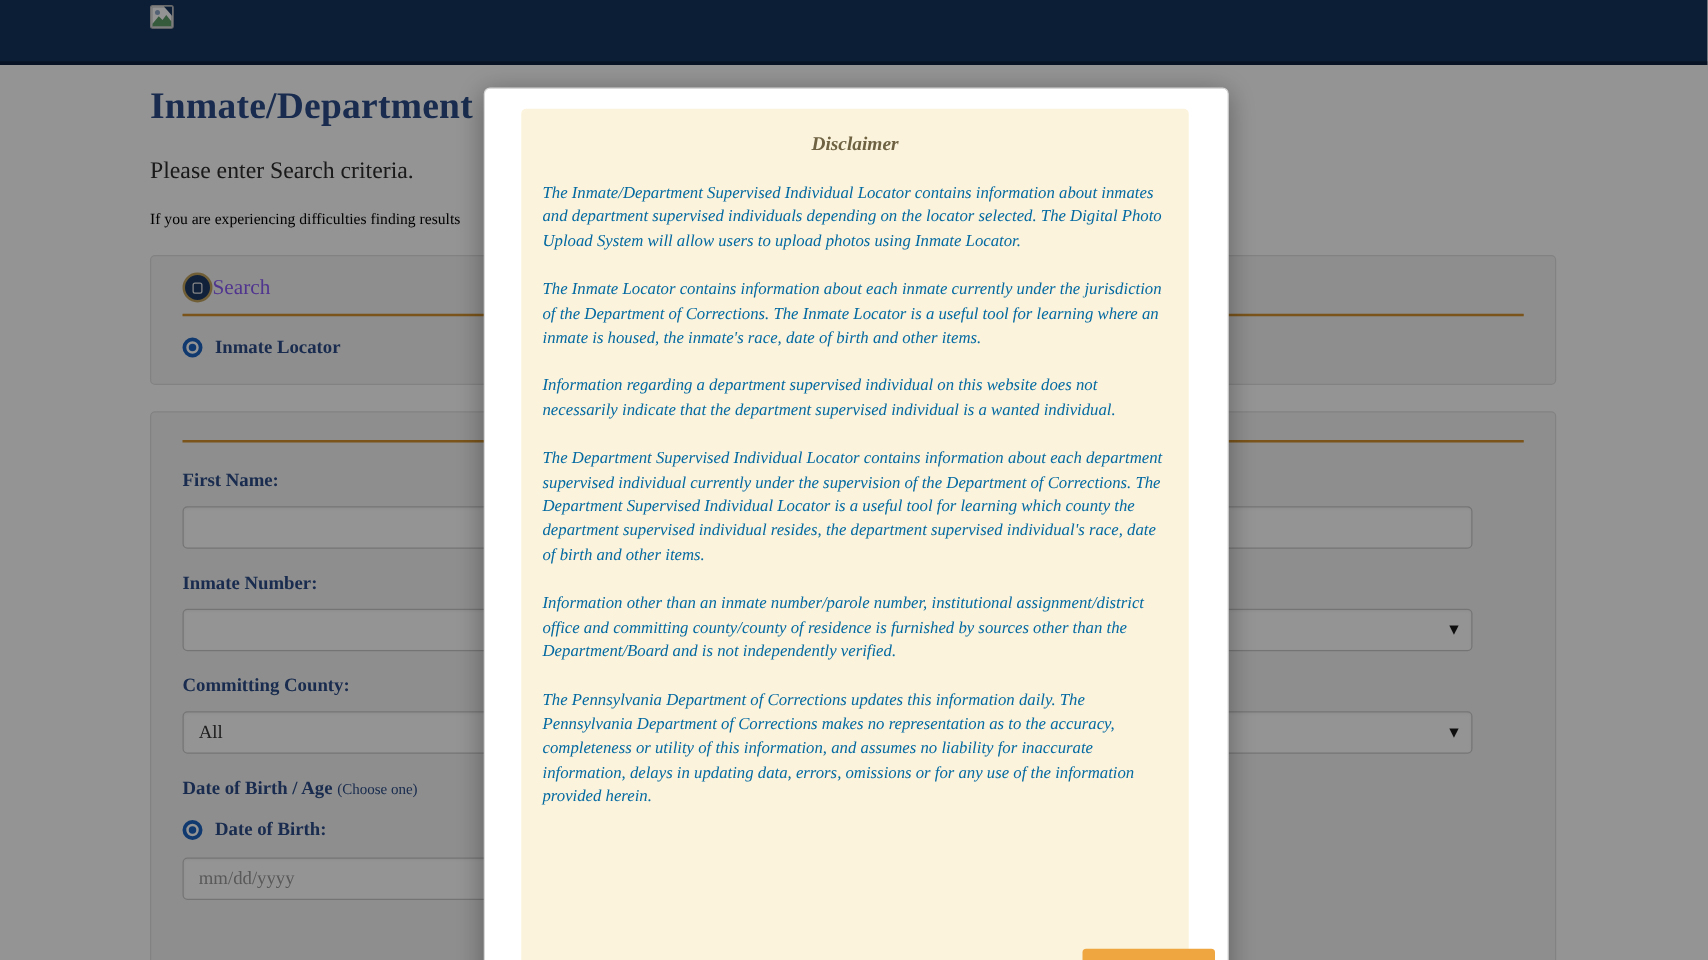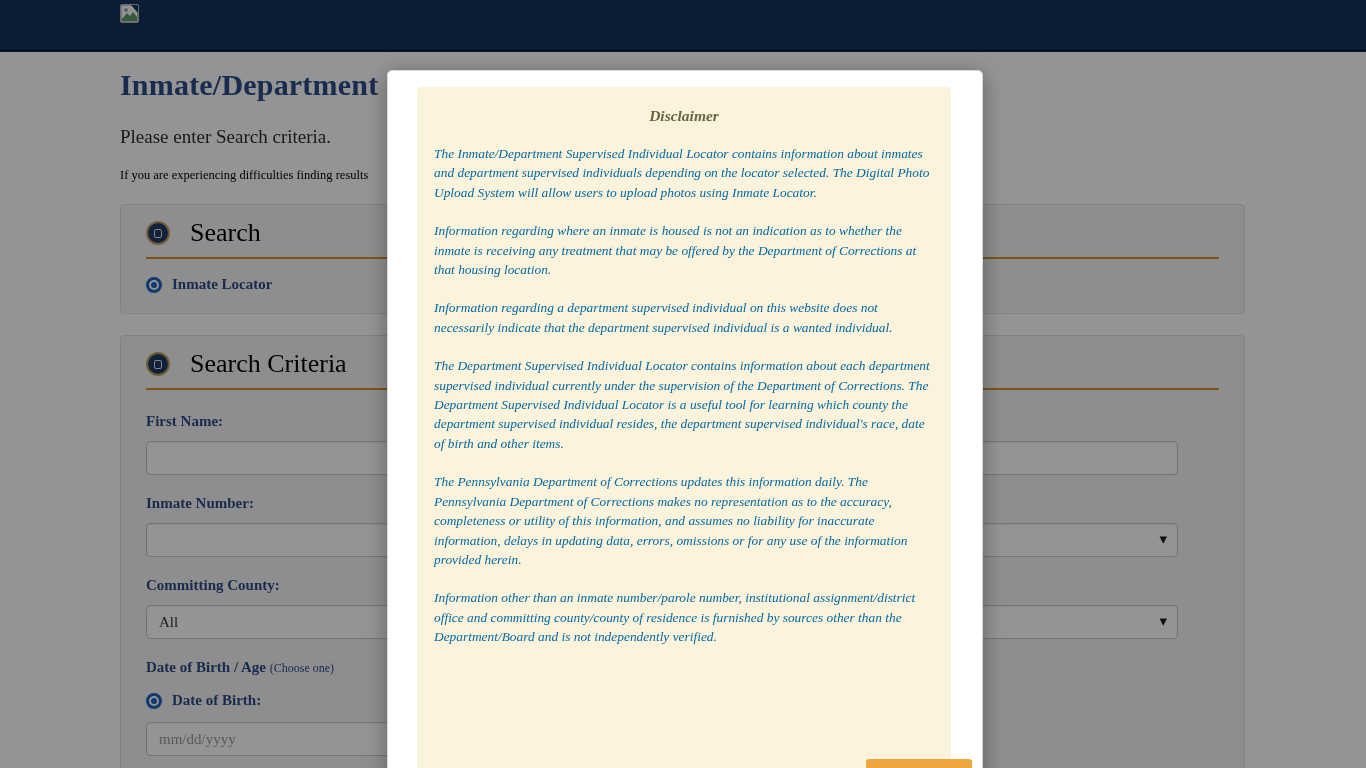--- a/index.html
+++ b/index.html
@@ -22,24 +22,24 @@
   .page-note { margin-top:20px; font-size:12.5px; color:#000000; white-space:nowrap; }
 
   .panel { margin-top:21px; background:#f5f5f5; border:1px solid #e0e0e0;
            border-radius:4px; padding:13px 25px 20px; }
   .panel.tall { min-height:450px; }
   .panel-header { display:flex; align-items:center; }
   .panel-icon { width:24px; height:24px; border-radius:50%; background:#1c3a63;
                 border:2px solid #c2a360; display:flex; align-items:center;
                 justify-content:center; flex:0 0 auto; }
   .panel-icon .sq { width:8px; height:9px; border:1.6px solid #e8e8e8; border-radius:2px; }
-  .panel-title { margin-left:20px; font-size:26px; color:#000000; }
+  .panel-title { margin-left:0; font-size:17px; color:#8b5cf6; }
   .gold-rule { height:2px; background:#d2912f; margin-top:9px; }
 
-  .radio-row { display:flex; align-items:center; margin-top:17px; }
+  .radio-row { display:flex; margin-top:17px; }
   .radio { width:16px; height:16px; border-radius:50%; background:#fff;
            border:3px solid #1d64c0; position:relative; flex:0 0 auto; }
   .radio .dot { position:absolute; left:50%; top:50%; width:6px; height:6px;
                 margin:-3px 0 0 -3px; border-radius:50%; background:#1d64c0; }
   .radio-label { margin-left:10px; font-size:15px; font-weight:bold; color:#2c4d88; }
 
   .grid { display:grid; grid-template-columns:487px 487px; column-gap:58px; }
   .field { margin-top:20px; }
   .field:first-child { margin-top:23px; }
   .field-label { font-size:15px; font-weight:bold; color:#2c4d88; margin-bottom:9px;
@@ -101,26 +101,20 @@
     <div class="gold-rule"></div>
     <div class="radio-row">
       <span class="radio">
           <span class="dot"></span>
         </span>
       <span class="radio-label">Inmate Locator</span>
     </div>
   </section>
 
   <section class="panel tall">
-    <div class="panel-header">
-      <span class="panel-icon">
-          <span class="sq"></span>
-        </span>
-      <span class="panel-title">Search Criteria</span>
-    </div>
     <div class="gold-rule"></div>
 
     <div class="grid">
 
       <div>
         <div class="field">
           <div class="field-label">First Name:</div>
           <input class="tbox" type="text" style="">
         </div>
         <div class="field">
@@ -170,20 +164,20 @@
     </div>
   </section>
 </main>
 
 <div class="backdrop"></div>
 
 <div class="modal">
   <div class="modal-body">
     <div class="modal-title">Disclaimer</div>
     <p>The Inmate/Department Supervised Individual Locator contains information about inmates and department supervised individuals depending on the locator selected. The Digital Photo Upload System will allow users to upload photos using Inmate Locator.</p>
-    <p>Information regarding where an inmate is housed is not an indication as to whether the inmate is receiving any treatment that may be offered by the Department of Corrections at that housing location.</p>
+    <p>The Inmate Locator contains information about each inmate currently under the jurisdiction of the Department of Corrections. The Inmate Locator is a useful tool for learning where an inmate is housed, the inmate's race, date of birth and other items.</p>
     <p>Information regarding a department supervised individual on this website does not necessarily indicate that the department supervised individual is a wanted individual.</p>
     <p>The Department Supervised Individual Locator contains information about each department supervised individual currently under the supervision of the Department of Corrections. The Department Supervised Individual Locator is a useful tool for learning which county the department supervised individual resides, the department supervised individual's race, date of birth and other items.</p>
+    <p>Information other than an inmate number/parole number, institutional assignment/district office and committing county/county of residence is furnished by sources other than the Department/Board and is not independently verified.</p>
     <p>The Pennsylvania Department of Corrections updates this information daily. The Pennsylvania Department of Corrections makes no representation as to the accuracy, completeness or utility of this information, and assumes no liability for inaccurate information, delays in updating data, errors, omissions or for any use of the information provided herein.</p>
-    <p>Information other than an inmate number/parole number, institutional assignment/district office and committing county/county of residence is furnished by sources other than the Department/Board and is not independently verified.</p>
   </div>
   <button class="agree-btn">I AGREE</button>
 </div>
 
 </body></html>

